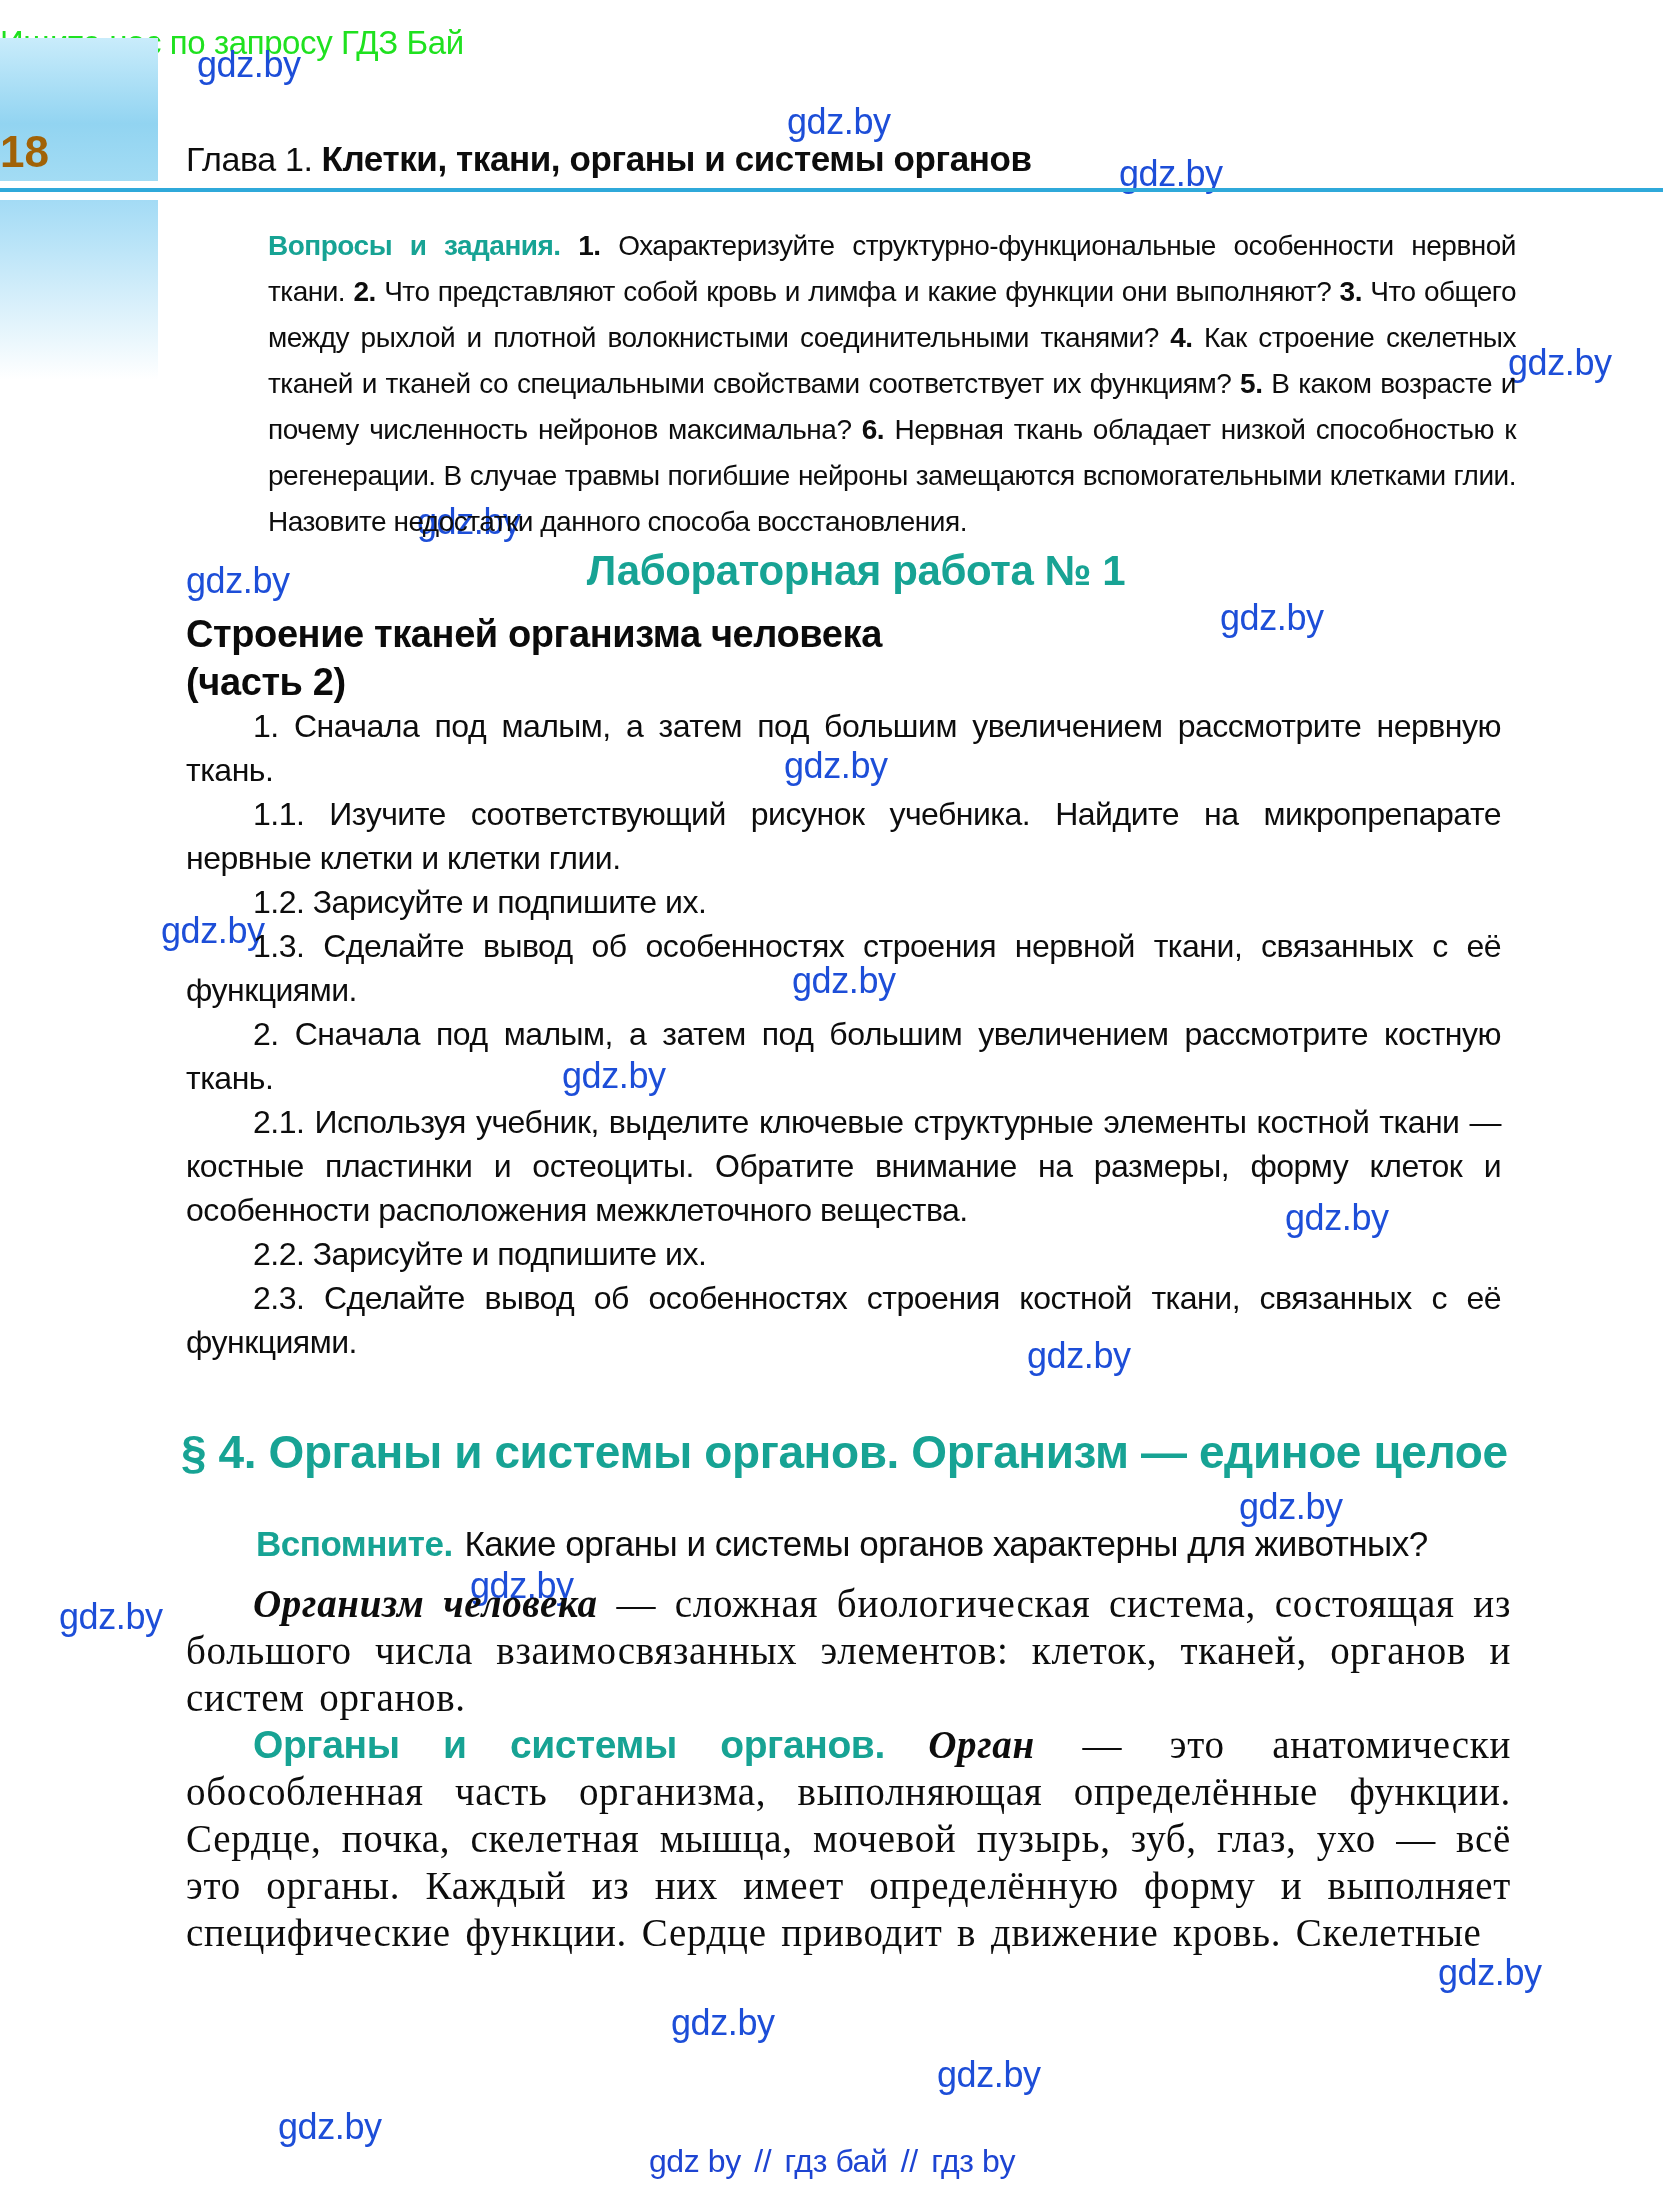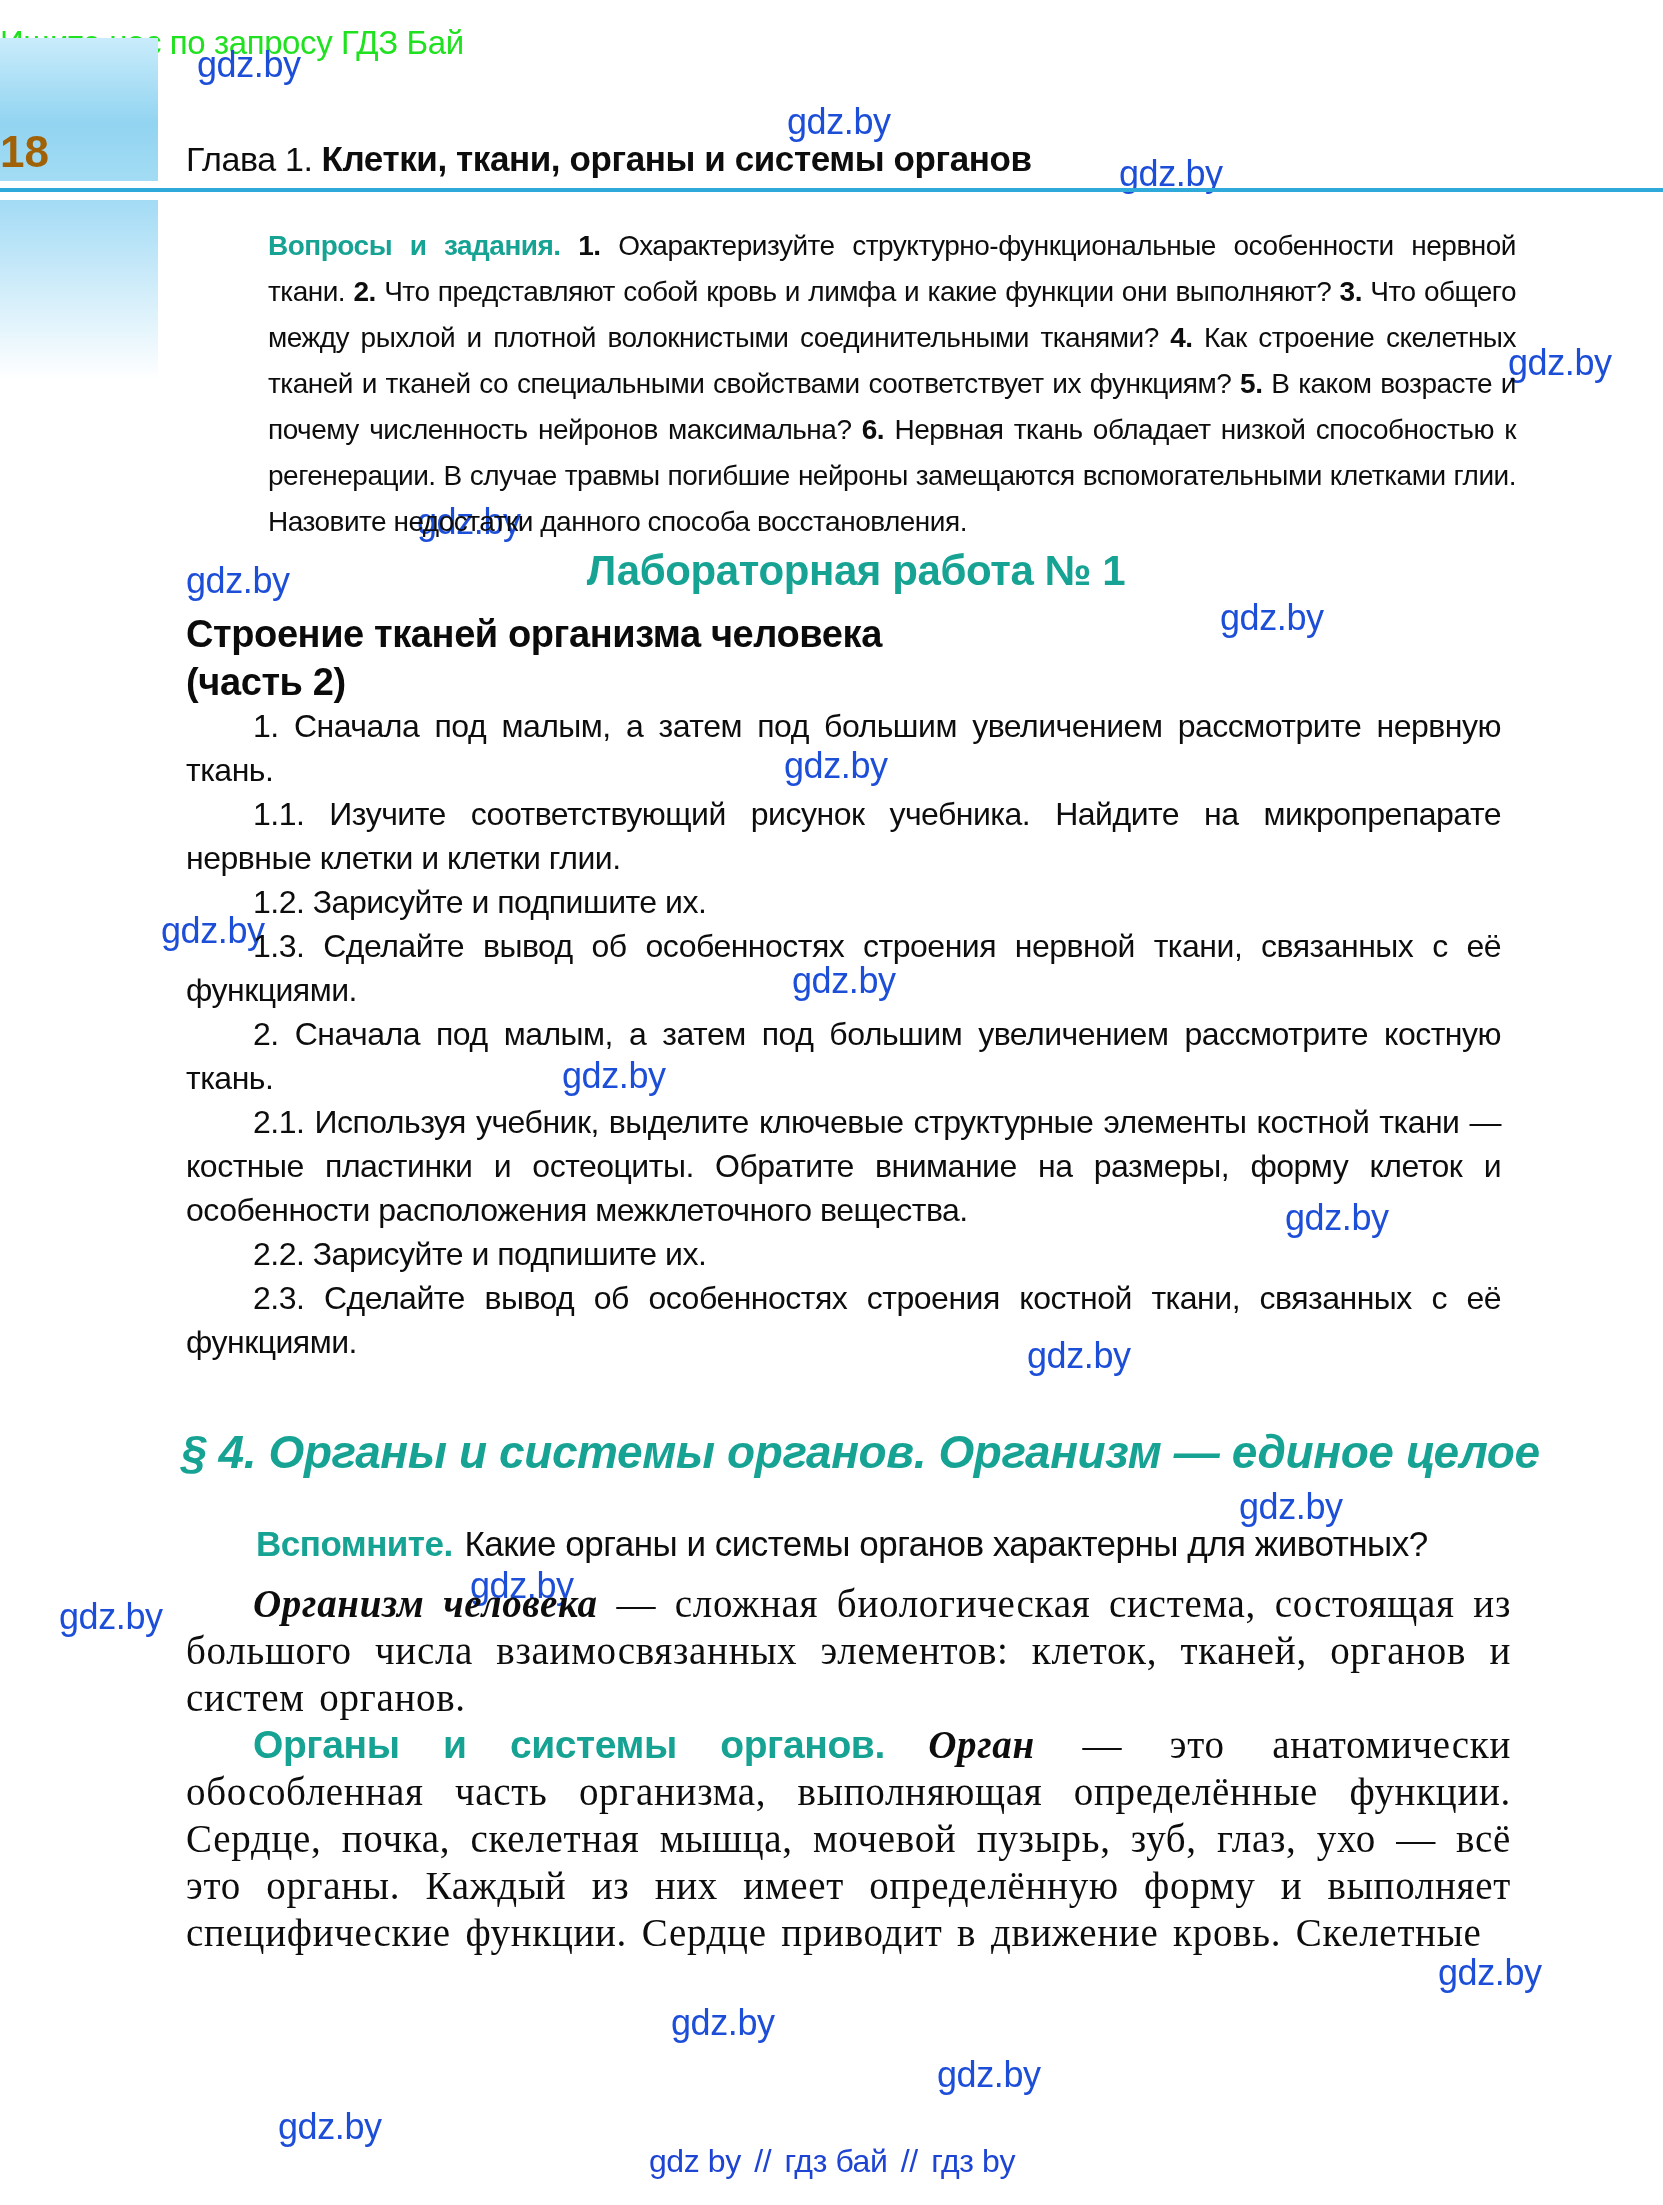--- a/index.html
+++ b/index.html
@@ -75,21 +75,21 @@
   .lab-list{
     position:absolute; left:186px; top:704px; width:1315px;
     font-size:32px; line-height:44px; letter-spacing:-0.5px;
     text-align:justify;
   }
   .lab-list p{margin:0; text-indent:67px;}
   
   .sec4{
     position:absolute; left:181px; top:1425px; width:1442px; margin:0;
     font-size:46px; font-weight:bold; color:#17a394;
-    letter-spacing:-0.4px; white-space:nowrap;font-style:italic;
+    letter-spacing:-0.4px; white-space:nowrap;
   }
   .recall{
     position:absolute; left:256px; top:1524px; width:1291px; margin:0;
     font-size:35px; letter-spacing:-0.5px;
   }
   .recall .seg-lead{margin-right:11.7px;}
   
   .serif-block{
     position:absolute; left:186px; top:1580px; width:1325px;
     font-family:"Liberation Serif", serif;

